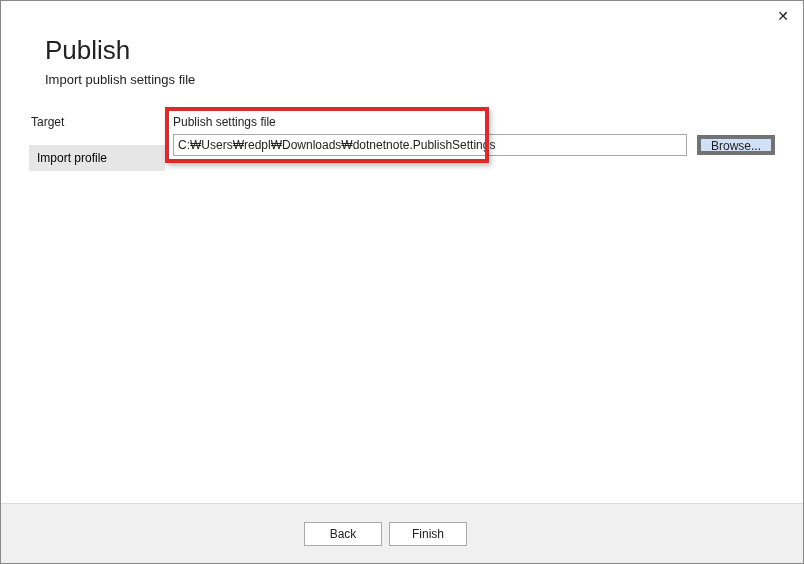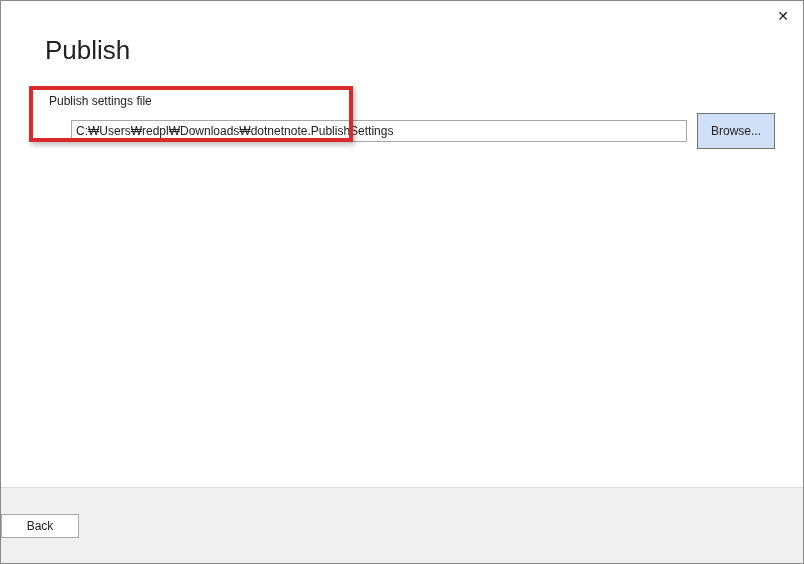--- a/index.html
+++ b/index.html
@@ -70,59 +70,58 @@
       left: 0;
       width: 324px;
       height: 56px;
       pointer-events: none;
       box-shadow: 2px 3px 5px rgba(0,0,0,0.25);
     }
     .field-label {
       font-size: 12px;
       color: #222;
       margin-bottom: 5px;
-      padding-left: 20px;
+      padding-left: 8px;
     }
     .field-row {
       display: flex;
       gap: 10px;
       align-items: center;
       padding-left: 8px;
     }
     .text-input {
       flex: 1;
       height: 22px;
       border: 1px solid #a8a8a8;
       font-size: 12px;
       padding: 0 4px;
       font-family: inherit;
       color: #222;
       outline: none;
-      margin-left: 34px;
     }
     .browse-btn {
       width: 78px;
-      height: 36px;
+      height: 20px;
       background: #cfe0f7;
-      border: 1px solid #737373;
+      border: 4px solid #737373;
       font-size: 12px;
       cursor: pointer;
       font-family: inherit;
       color: #222;
     }
     .footer {
       position: absolute;
       bottom: 0;
       left: 0;
       right: 0;
-      height: 76px;
+      height: 60px;
       background: #f0f0f0;
       border-top: 1px solid #ddd;
       display: flex;
-      justify-content: flex-start;
+      justify-content: center;
       align-items: center;
       padding-right: 33px;
       gap: 7px;
     }
     .footer button {
       width: 78px;
       height: 24px;
       background: #fff;
       border: 1px solid #aaa;
       font-size: 12px;
@@ -135,28 +134,34 @@
       cursor: default;
     }
   </style>
 </head>
 <body>
 
 <div class="close-btn">✕</div>
 
 <div class="header">
   <div class="title">Publish</div>
+  <div class="subtitle">Import publish settings file</div>
 </div>
 
 <div class="content">
+  <div class="sidebar">
+    <div class="sidebar-label">Target</div>
+    <div class="sidebar-item">Import profile</div>
+  </div>
   <div class="main">
     <div class="highlight-box"></div>
     <div class="field-label">Publish settings file</div>
     <div class="field-row">
       <input type="text" class="text-input" value="C:₩Users₩redpl₩Downloads₩dotnetnote.PublishSettings" style="">
       <button class="browse-btn">Browse...</button>
     </div>
   </div>
 </div>
 
 <div class="footer">
   <button>Back</button>
+  <button>Finish</button>
 </div>
 
 </body></html>

